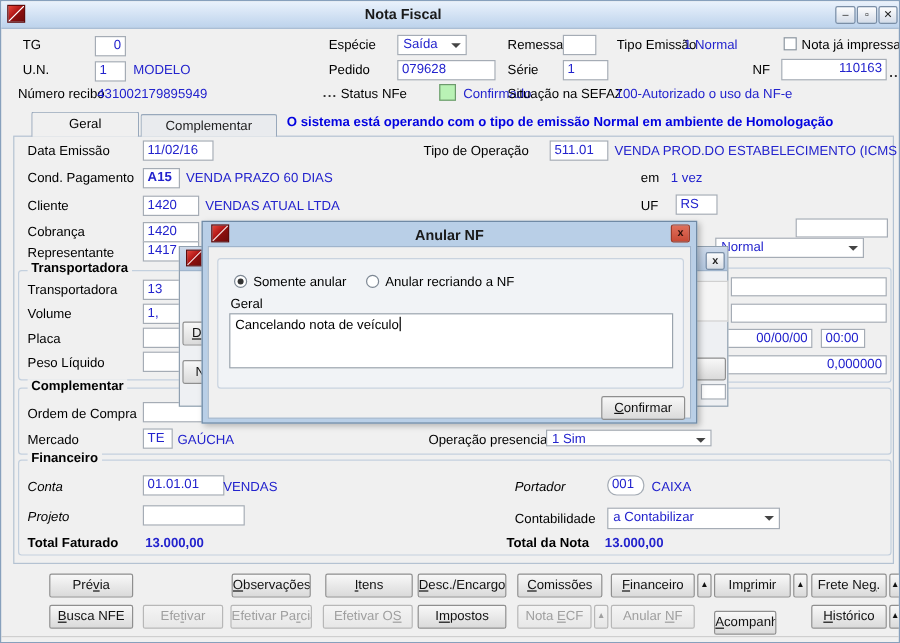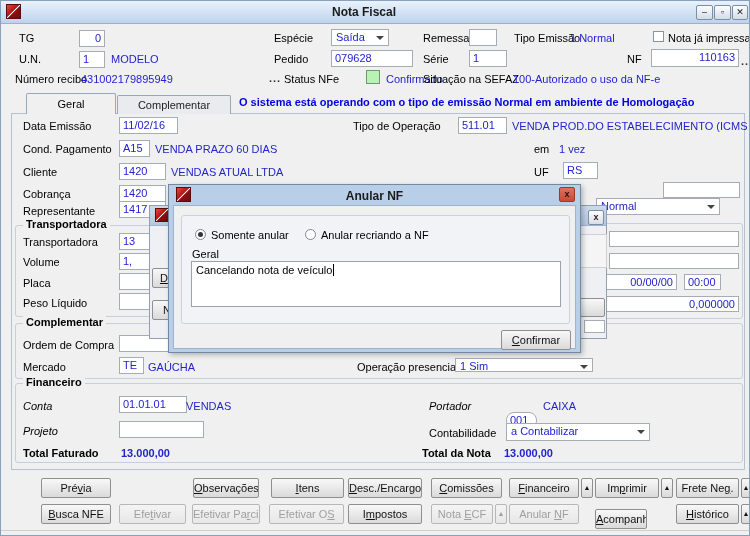--- a/index.html
+++ b/index.html
@@ -5,21 +5,21 @@
   html,body{margin:0;padding:0;}
   body{width:750px;height:536px;overflow:hidden;background:#f0f0f0;
        font-family:"Liberation Sans",sans-serif;font-size:11px;color:#000;}
   #win{position:relative;width:750px;height:536px;background:#f0f0f0;
        border:1px solid #87a0bc;box-sizing:border-box;overflow:hidden;}
   .abs{position:absolute;}
   
   .titlebar{position:absolute;left:0;top:0;width:750px;height:22px;
     background:linear-gradient(#eaf2fc,#bdd3ec);border-bottom:1px solid #9ab2cf;}
   .wtitle{position:absolute;left:0;top:4px;width:670px;text-align:center;
-    font-weight:bold;font-size:12px;color:#1a1a1a;margin-left:28px;}
+    font-weight:bold;font-size:12px;color:#1a1a1a;}
   .logo{position:absolute;width:15px;height:15px;border:1px solid #5f0a0a;box-sizing:border-box;
     background:linear-gradient(135deg,#e8473a 0%,#b01616 45%,#ffffff 50%,#8c0f0f 55%,#6f0b0b 100%);}
   .wbtn{position:absolute;top:4px;width:17px;height:15px;background:linear-gradient(#fdfdfd,#d4dce8);
     border:1px solid #7a8ea6;border-radius:2px;text-align:center;font-size:9px;line-height:13px;
     color:#222;box-sizing:border-box;}
   
   .lbl{position:absolute;white-space:nowrap;color:#000;}
   .it{font-style:italic;}
   .b{font-weight:bold;}
   .val{position:absolute;white-space:nowrap;color:#2323cd;}
@@ -125,21 +125,21 @@
   <div class="tab off" style="left:116px;top:94px;width:114px;height:19px;line-height:18px;">Complementar</div>
   <span class="msg" style="left:238px;top:95px;">O sistema está operando com o tipo de emissão Normal em ambiente de Homologação</span>
 
   <span class="lbl" style="left:22px;top:119px;">Data Emissão</span>
   <span class="tb" style="left:118px;top:116px;width:59px;">11/02/16</span>
   <span class="lbl" style="left:352px;top:119px;">Tipo de Operação</span>
   <span class="tb" style="left:457px;top:116px;width:49px;">511.01</span>
   <span class="val" style="left:511px;top:119px;">VENDA PROD.DO ESTABELECIMENTO (ICMS 17%)</span>
 
   <span class="lbl" style="left:22px;top:142px;">Cond. Pagamento</span>
-  <span class="tb" style="left:118px;top:139px;width:31px;">A15</span>
+  <span class="tb" style="left:118px;top:139px;width:31px;font-weight:bold;">A15</span>
   <span class="val" style="left:154px;top:142px;">VENDA PRAZO 60 DIAS</span>
   <span class="lbl" style="left:533px;top:142px;">em</span>
   <span class="val" style="left:558px;top:142px;">1 vez</span>
 
   <span class="lbl" style="left:22px;top:165px;">Cliente</span>
   <span class="tb" style="left:118px;top:162px;width:47px;">1420</span>
   <span class="val" style="left:170px;top:165px;">VENDAS ATUAL LTDA</span>
   <span class="lbl" style="left:533px;top:165px;">UF</span>
   <span class="tb" style="left:562px;top:161px;width:35px;">RS</span>
 
@@ -178,21 +178,21 @@
   <span class="val" style="left:147px;top:360px;">GAÚCHA</span>
   <span class="lbl" style="left:356px;top:360px;">Operação presencial</span>
   <span class="sel" style="left:454px;top:357px;width:138px;height:14px;"><span>1 Sim</span><span class="chev"></span></span>
 
   <div class="grp" style="left:14px;top:382px;width:728px;height:80px;"></div>
   <span class="grpt" style="left:22px;top:375px;">Financeiro</span>
   <span class="lbl it" style="left:22px;top:399px;">Conta</span>
   <span class="tb" style="left:118px;top:395px;width:68px;">01.01.01</span>
   <span class="val" style="left:185px;top:399px;">VENDAS</span>
   <span class="lbl it" style="left:428px;top:399px;">Portador</span>
-  <span class="tb" style="left:505px;top:411px;width:31px;border-radius:8px;">001</span>
+  <span class="tb" style="left:505px;top:395px;width:31px;border-radius:8px;">001</span>
   <span class="val" style="left:542px;top:399px;">CAIXA</span>
   <span class="lbl it" style="left:22px;top:424px;">Projeto</span>
   <span class="tb" style="left:118px;top:420px;width:85px;"></span>
   <span class="lbl" style="left:428px;top:426px;">Contabilidade</span>
   <span class="sel" style="left:505px;top:422px;width:144px;height:18px;"><span>a Contabilizar</span><span class="chev"></span></span>
   <span class="lbl b" style="left:22px;top:446px;">Total Faturado</span>
   <span class="val b" style="left:120px;top:446px;">13.000,00</span>
   <span class="lbl b" style="left:421px;top:446px;">Total da Nota</span>
   <span class="val b" style="left:503px;top:446px;">13.000,00</span>
 

